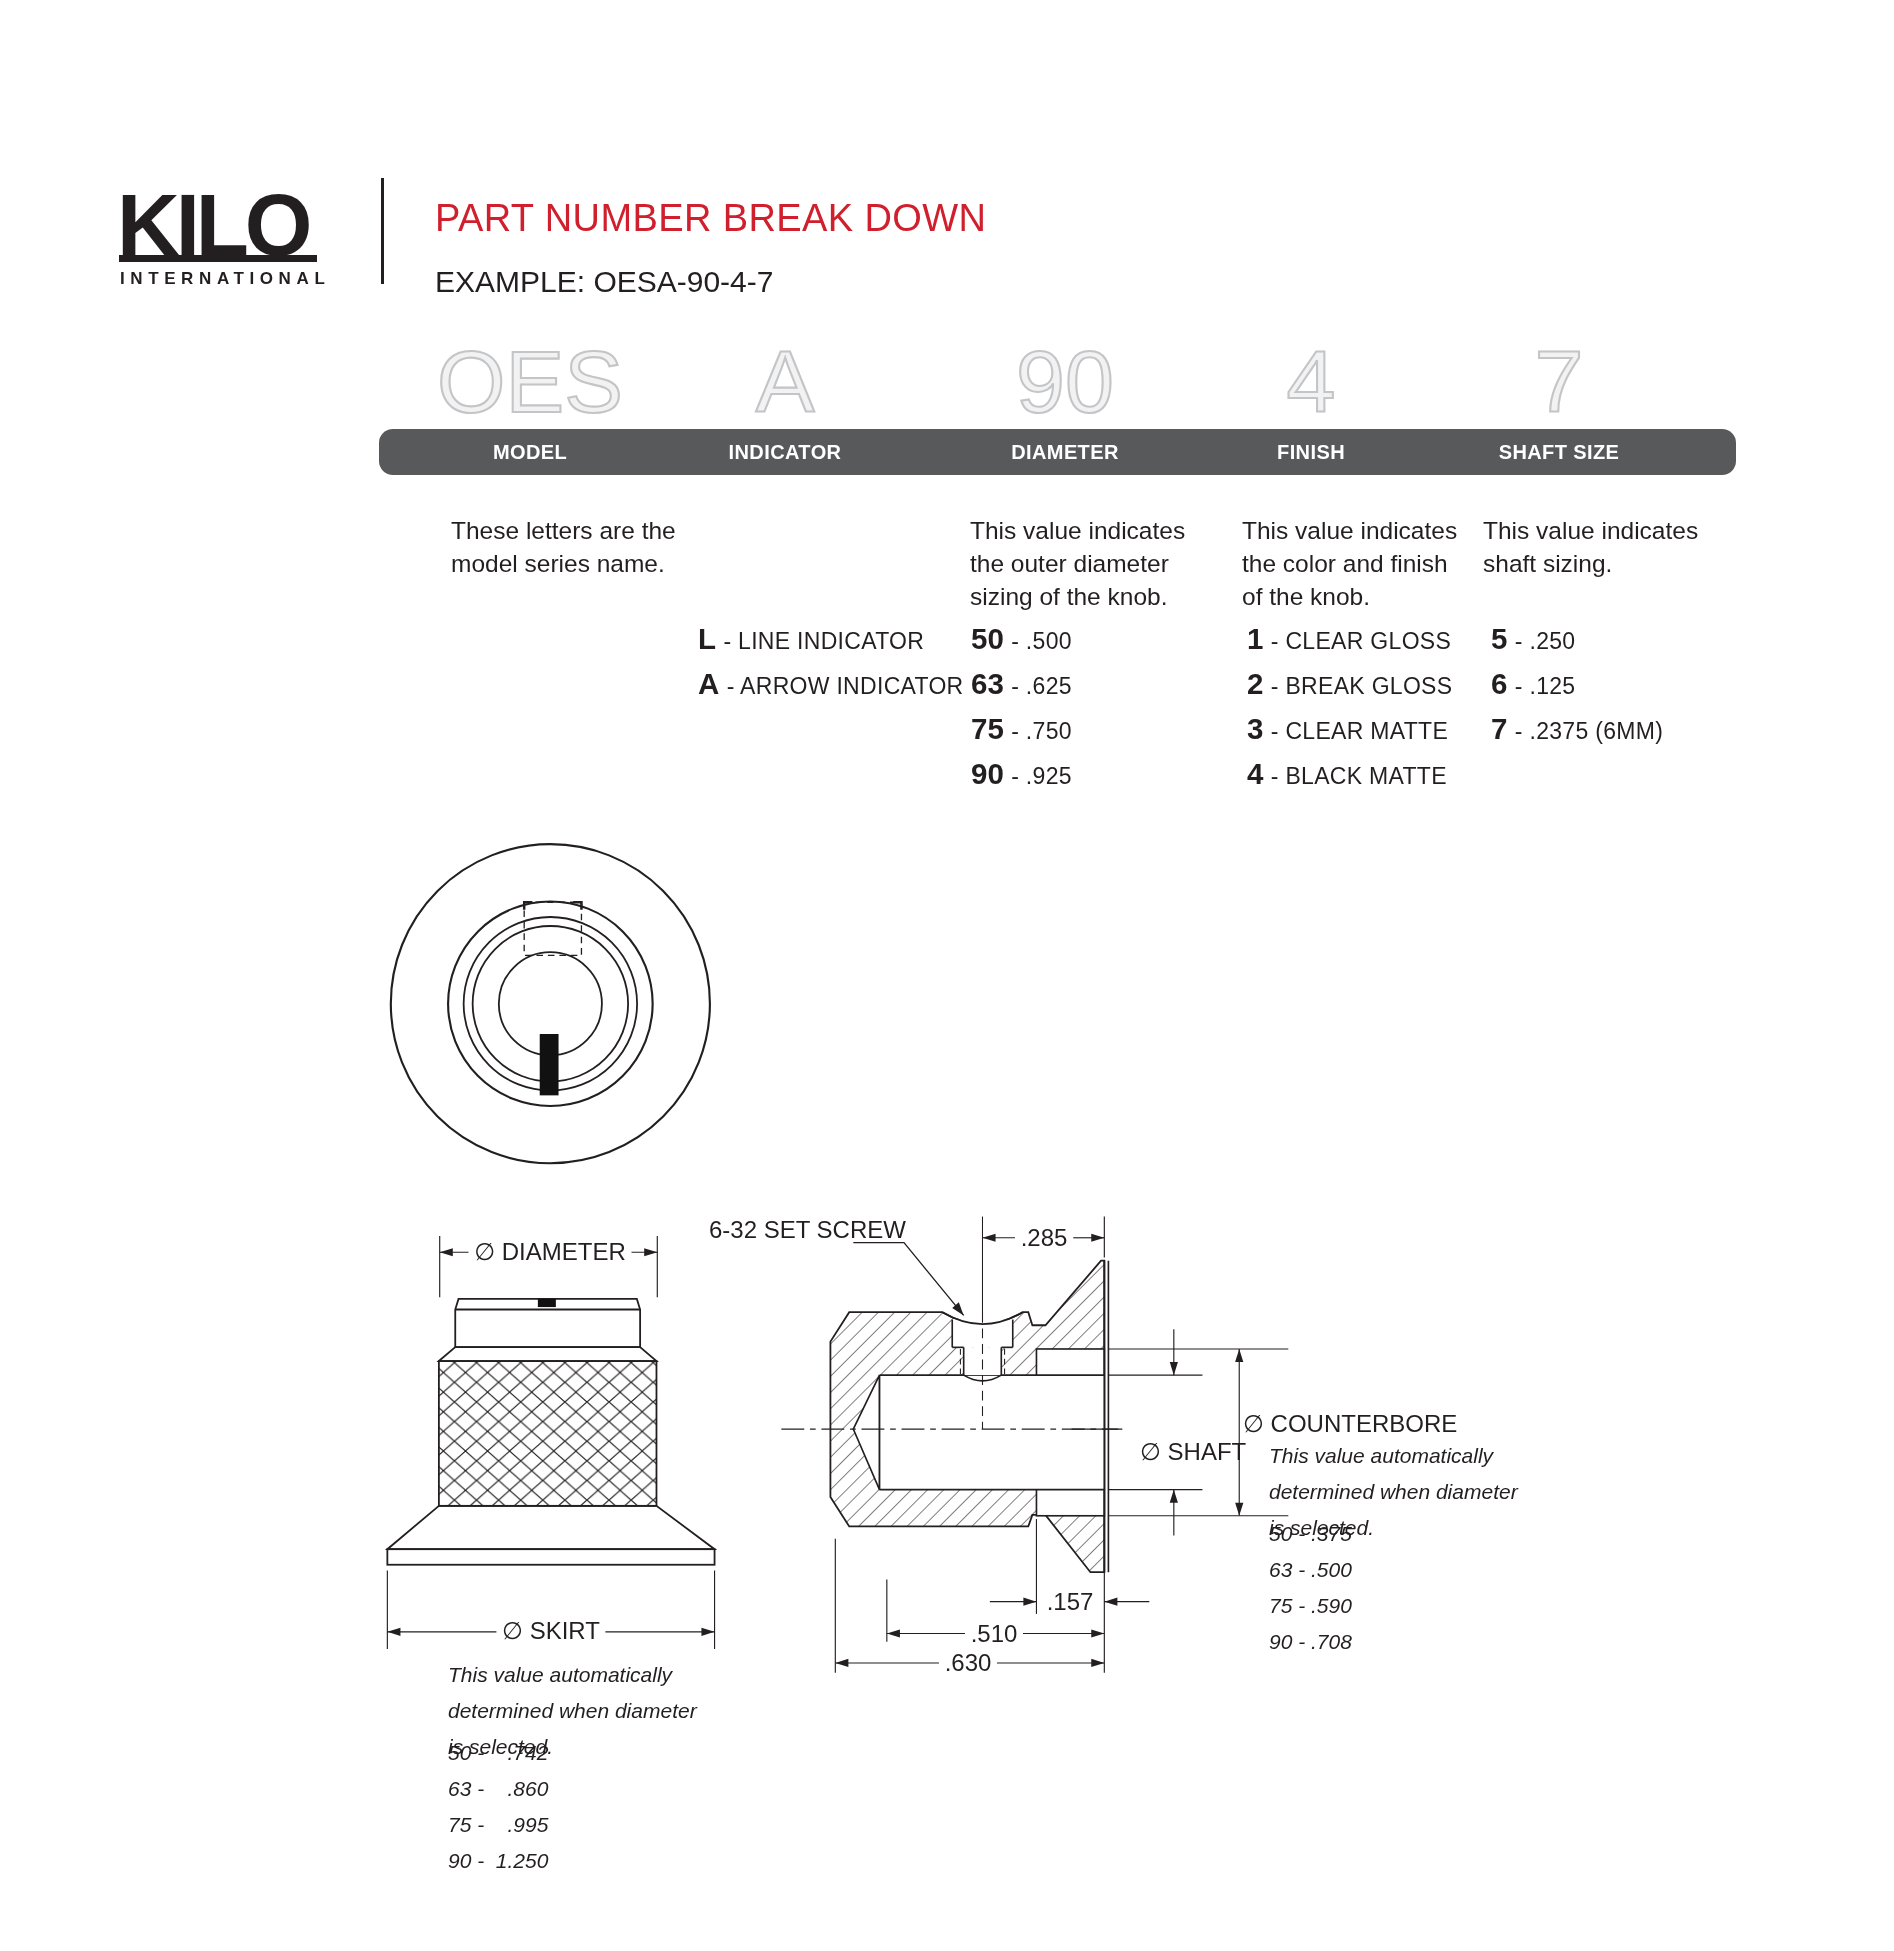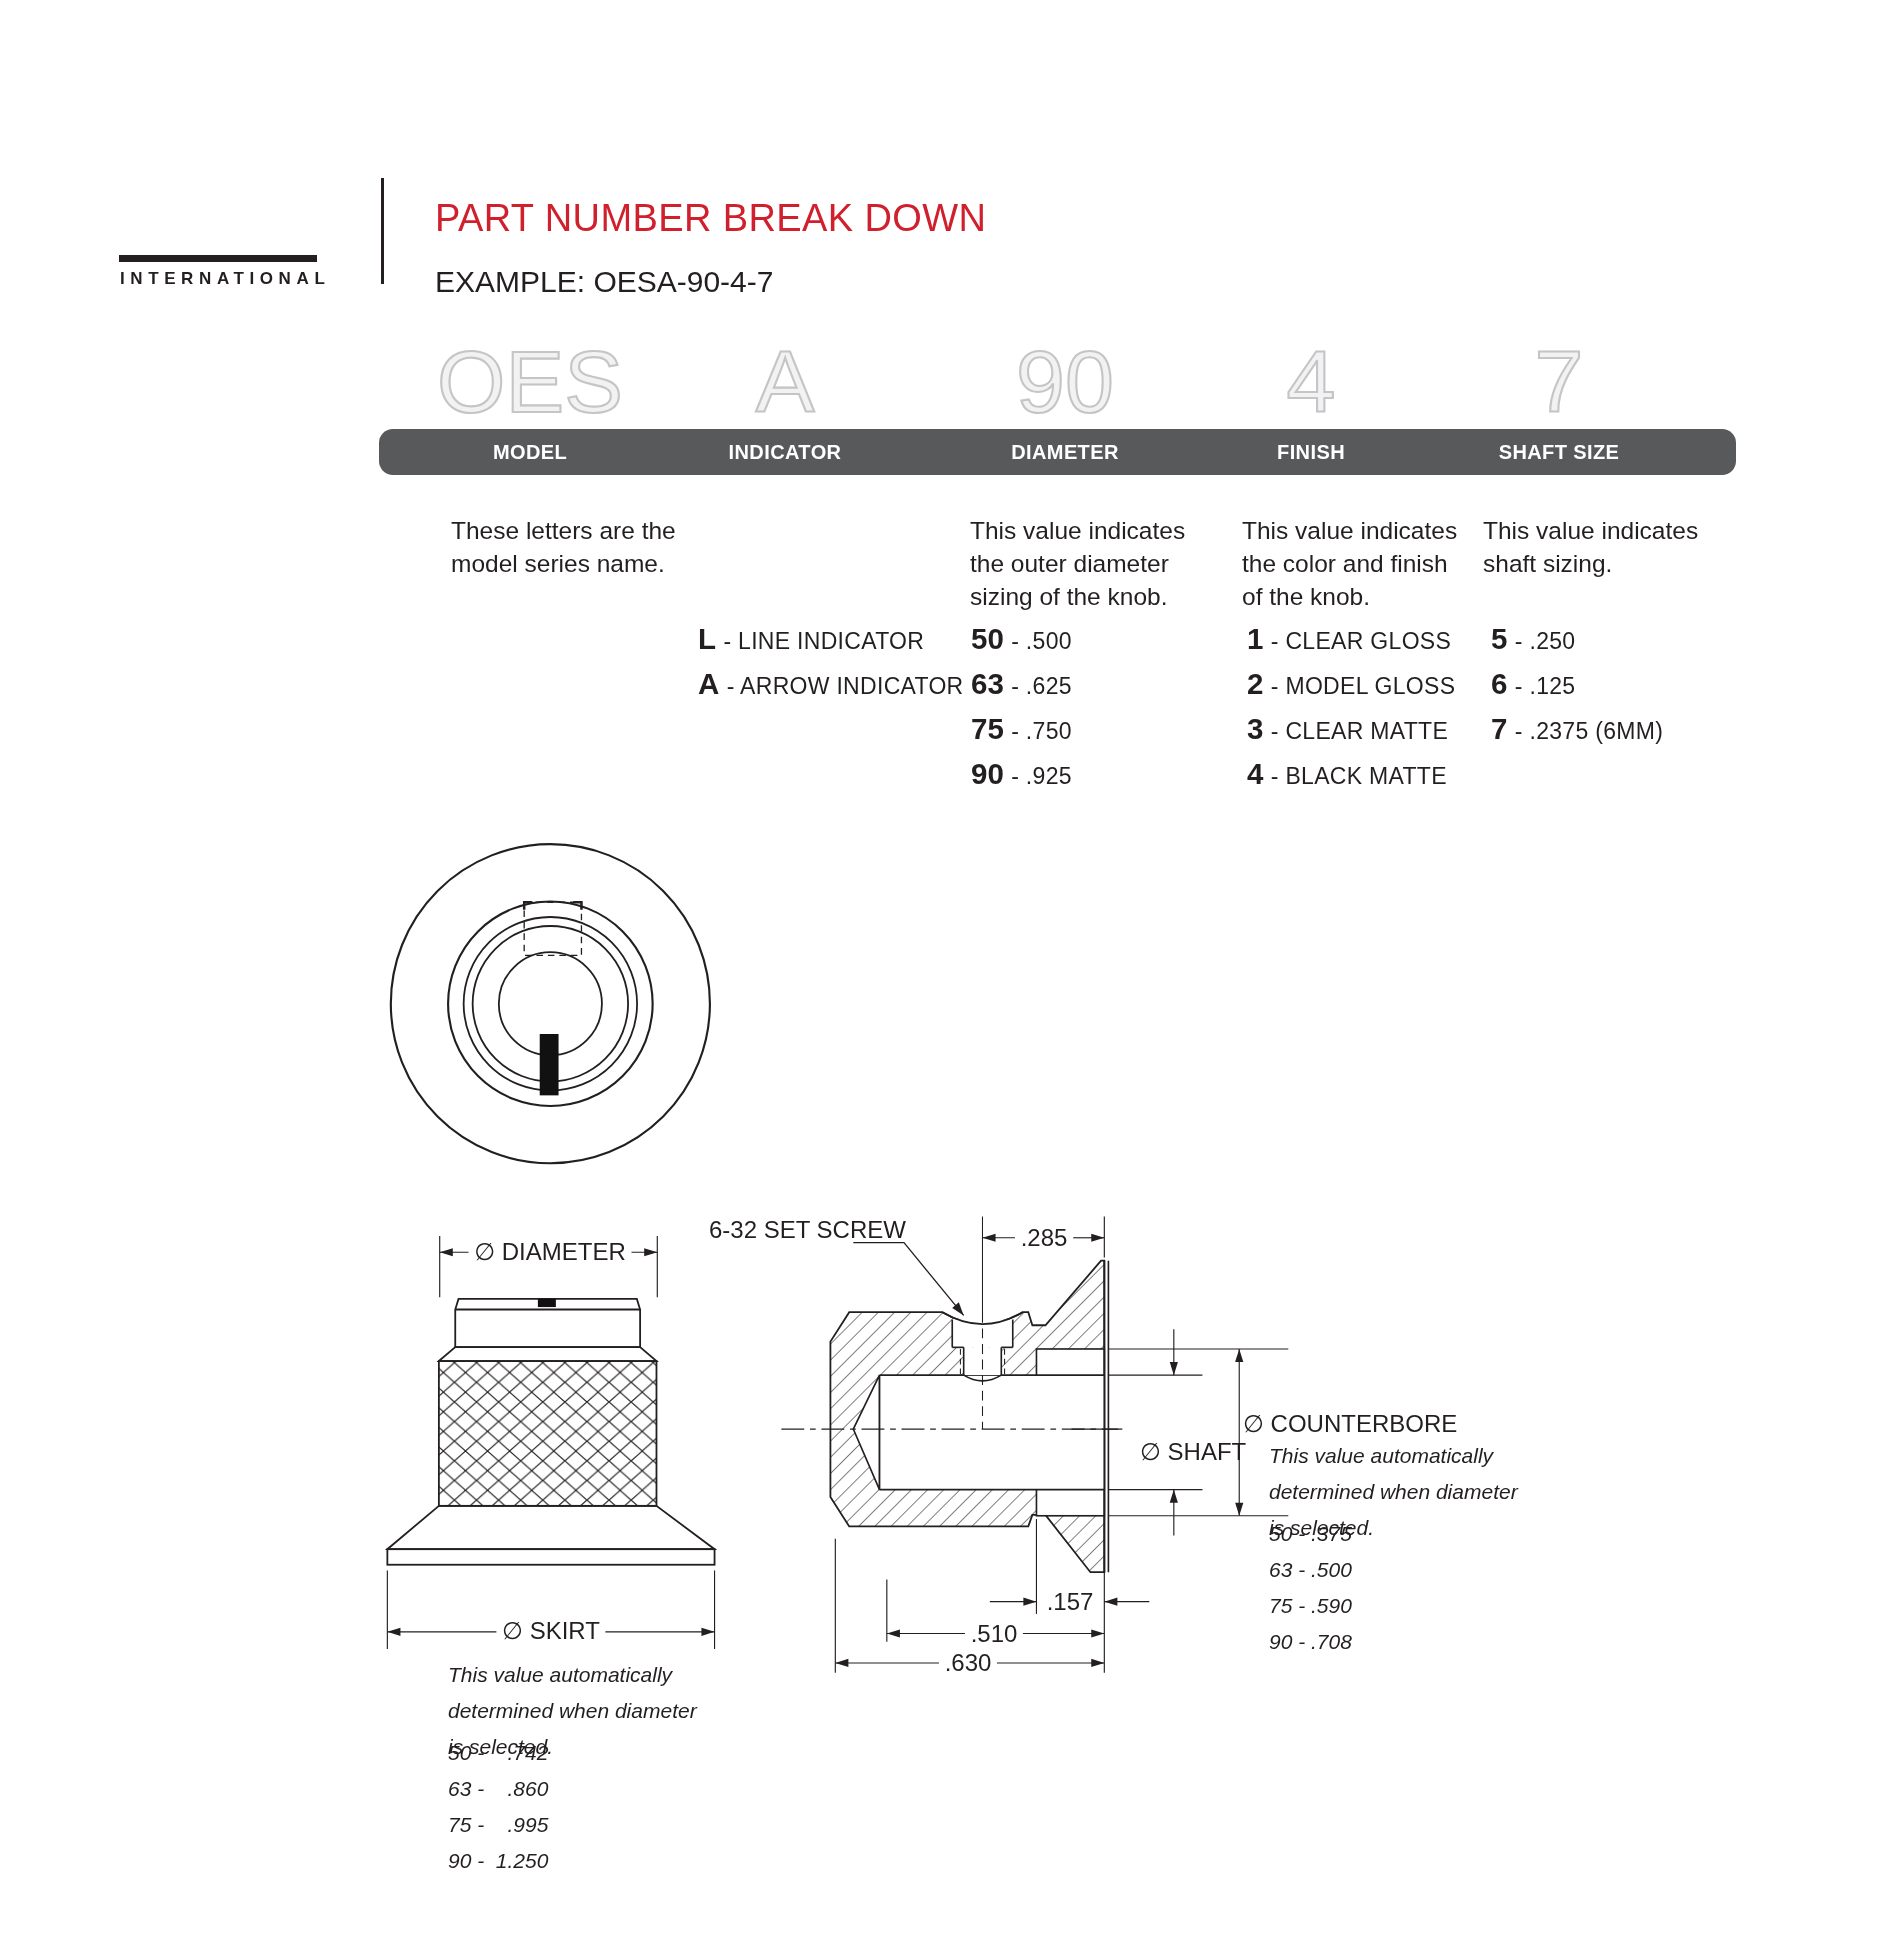--- a/index.html
+++ b/index.html
@@ -36,20 +36,21 @@
        transform:translateX(-50%);white-space:nowrap;}
   .dim-plain{position:absolute;font-size:24px;line-height:24.5px;white-space:nowrap;}
   .note{position:absolute;font-size:21px;line-height:36px;white-space:pre-wrap;font-style:italic;}
   svg{position:absolute;overflow:visible;}
 </style>
 </head>
 <body>
 
 <div class="page">
 
+  <div class="abs logo-brand">KILO</div>
   <div class="abs logo-underline"></div>
   <div class="abs logo-sub">INTERNATIONAL</div>
   <div class="abs divider"></div>
   <div class="abs title" style="color:#d0202d;">PART NUMBER BREAK DOWN</div>
   <div class="abs example">EXAMPLE: OESA-90-4-7</div>
 
   <div class="abs code-letter" style="left:530px;">OES</div>
   <div class="abs code-letter" style="left:785px;">A</div>
   <div class="abs code-letter" style="left:1065px;">90</div>
   <div class="abs code-letter" style="left:1311px;">4</div>
@@ -101,21 +102,21 @@
         <span class="specval">- .925</span>
       </div>
   </div>
   <div class="abs speclist" style="left:1247px;top:622px;">
     <div class="specrow">
         <span class="specnum">1</span>
         <span class="specval">- CLEAR GLOSS</span>
       </div>
     <div class="specrow">
         <span class="specnum">2</span>
-        <span class="specval">- MODEL GLOSS</span>
+        <span class="specval">- BREAK GLOSS</span>
       </div>
     <div class="specrow">
         <span class="specnum">3</span>
         <span class="specval">- CLEAR MATTE</span>
       </div>
     <div class="specrow">
         <span class="specnum">4</span>
         <span class="specval">- BLACK MATTE</span>
       </div>
   </div>

